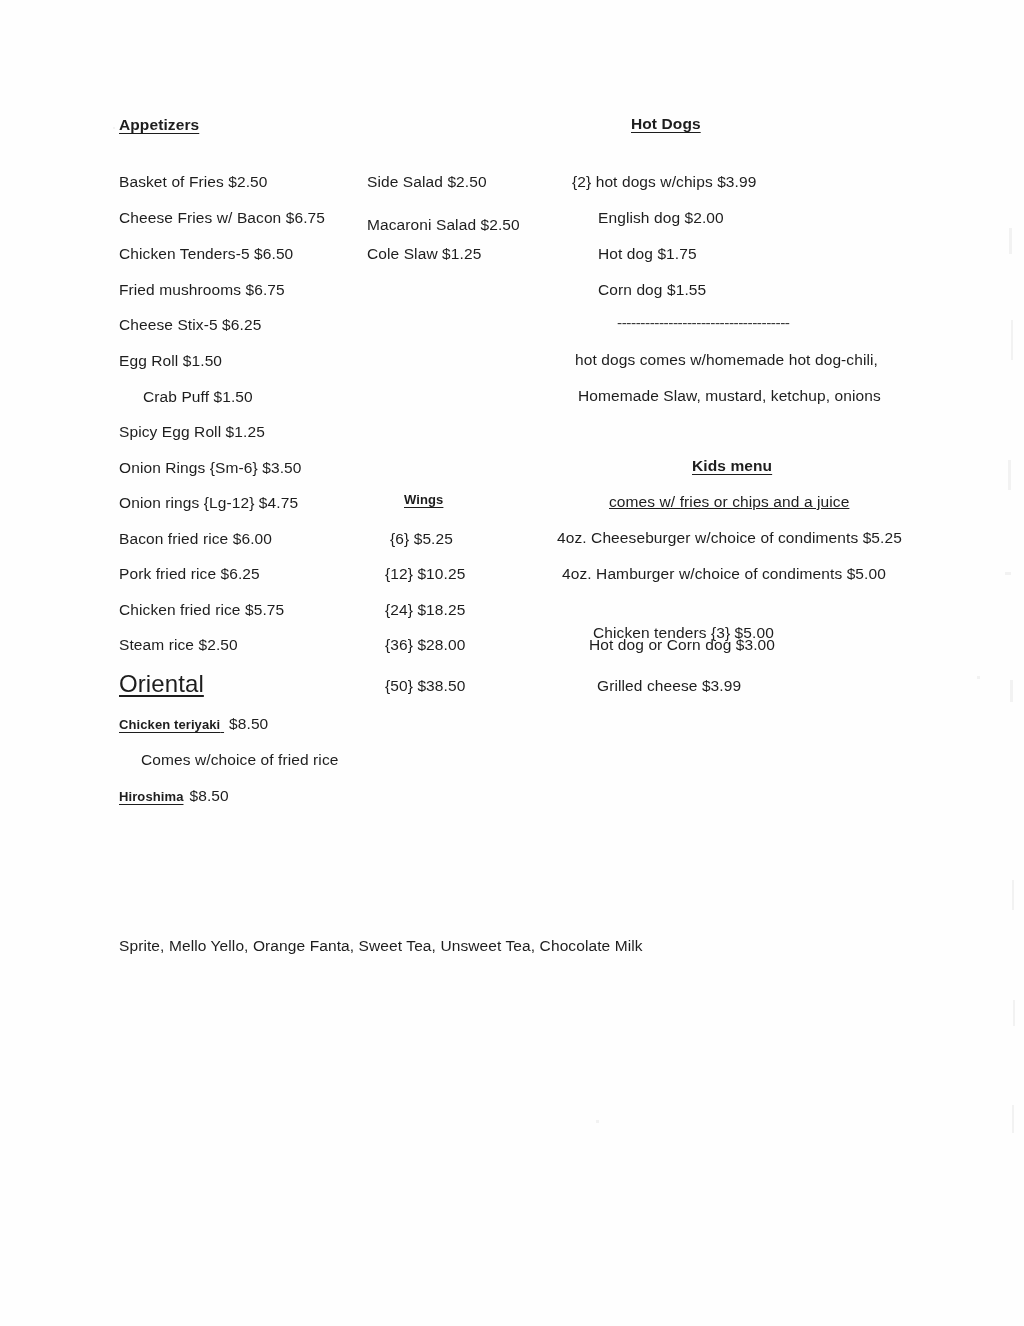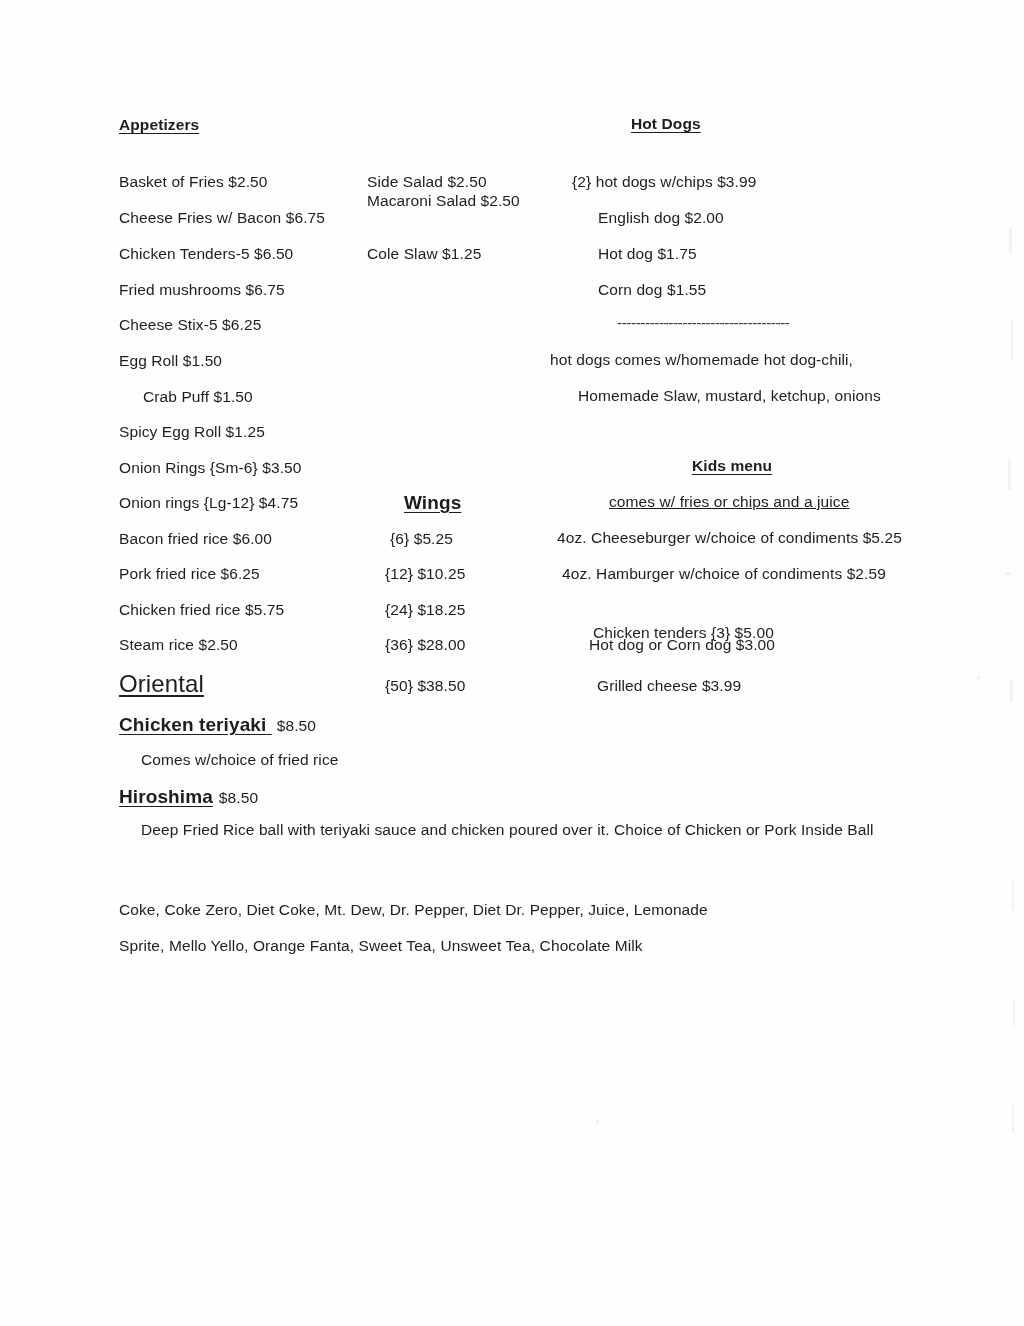--- a/index.html
+++ b/index.html
@@ -41,21 +41,21 @@
   .bighdr {
     font-weight: 400;
     text-decoration: underline;
     text-underline-offset: 3px;
     font-size: 24px;
   }
   .subhdr {
     font-weight: 700;
     text-decoration: underline;
     text-underline-offset: 3px;
-    font-size: 19px;
+    font-size: 13px;
   }
   .dash {
     position: absolute;
     font-size: 15.5px;
     letter-spacing: -0.5px;
     color: #3a3a3a;
     white-space: nowrap;
   }
   .inline-sub {
     font-size: 15.5px;
@@ -94,57 +94,55 @@
   <div class="abs col-left" style="top:388px;margin-left:24px;">Crab Puff $1.50</div>
   <div class="abs col-left" style="top:423px;">Spicy Egg Roll $1.25</div>
   <div class="abs col-left" style="top:459px;">Onion Rings {Sm-6} $3.50</div>
   <div class="abs col-left" style="top:494px;">Onion rings {Lg-12} $4.75</div>
   <div class="abs col-left" style="top:530px;">Bacon fried rice $6.00</div>
   <div class="abs col-left" style="top:565px;">Pork fried rice $6.25</div>
   <div class="abs col-left" style="top:601px;">Chicken fried rice $5.75</div>
   <div class="abs col-left" style="top:636px;">Steam rice $2.50</div>
 
   <div class="abs col-mid" style="top:173px;">Side Salad $2.50</div>
-  <div class="abs col-mid" style="top:192px;">Macaroni Salad $2.50</div>
+  <div class="abs col-mid" style="top:216px;">Macaroni Salad $2.50</div>
   <div class="abs col-mid" style="top:245px;">Cole Slaw $1.25</div>
 
   <div class="abs subhdr" style="left:404px; top:493px;">Wings</div>
   <div class="abs" style="left:390px; top:530px;">{6} $5.25</div>
   <div class="abs" style="left:385px; top:565px;">{12} $10.25</div>
   <div class="abs" style="left:385px; top:601px;">{24} $18.25</div>
   <div class="abs" style="left:385px; top:636px;">{36} $28.00</div>
   <div class="abs" style="left:385px; top:677px;">{50} $38.50</div>
 
   <div class="abs hdr" style="left:631px; top:115px;">Hot Dogs</div>
   <div class="abs" style="left:572px; top:173px;">{2} hot dogs w/chips $3.99</div>
   <div class="abs" style="left:598px; top:209px;">English dog $2.00</div>
   <div class="abs" style="left:598px; top:245px;">Hot dog $1.75</div>
   <div class="abs" style="left:598px; top:281px;">Corn dog $1.55</div>
 
   <div class="dash" style="left:617px; top:314px;">-------------------------------------</div>
 
-  <div class="abs" style="left:550px; top:351px;">hot dogs comes w/homemade hot dog-chili,</div>
+  <div class="abs" style="left:575px; top:351px;">hot dogs comes w/homemade hot dog-chili,</div>
   <div class="abs" style="left:578px; top:387px;">Homemade Slaw, mustard, ketchup, onions</div>
 
   <div class="abs hdr" style="left:692px; top:457px;">Kids menu</div>
   <div class="abs" style="left:609px; top:493px;text-decoration:underline;">comes w/ fries or chips and a juice</div>
   <div class="abs" style="left:557px; top:529px;">4oz. Cheeseburger w/choice of condiments $5.25</div>
-  <div class="abs" style="left:562px; top:565px;">4oz. Hamburger w/choice of condiments $2.59</div>
+  <div class="abs" style="left:562px; top:565px;">4oz. Hamburger w/choice of condiments $5.00</div>
   <div class="abs" style="left:593px; top:600px;margin-top:24px;">Chicken tenders {3} $5.00</div>
   <div class="abs" style="left:589px; top:636px;">Hot dog or Corn dog $3.00</div>
   <div class="abs" style="left:597px; top:677px;">Grilled cheese $3.99</div>
 
   <div class="abs bighdr col-left" style="top:671px;">Oriental</div>
 
   <div class="abs col-left" style="top:715px;">
     <span class="subhdr">Chicken teriyaki</span><span class="subhdr">&nbsp;</span><span style="margin-left:5px;">$8.50</span>
   </div>
   <div class="abs" style="left:141px; top:751px;">Comes w/choice of fried rice</div>
 
   <div class="abs col-left" style="top:787px;">
     <span class="subhdr">Hiroshima</span><span style="margin-left:6px;">$8.50</span>
   </div>
-  <div class="abs" style="left:141px; top:821px;">Deep Fried Rice ball with teriyaki sauce and chicken poured over it. Choice of Chicken or Pork Inside Ball</div>
 
-  <div class="abs col-left" style="top:901px;">Coke, Coke Zero, Diet Coke, Mt. Dew, Dr. Pepper, Diet Dr. Pepper, Juice, Lemonade</div>
   <div class="abs col-left" style="top:937px;">Sprite, Mello Yello, Orange Fanta, Sweet Tea, Unsweet Tea, Chocolate Milk</div>
 
 </div>
 
 </body></html>

